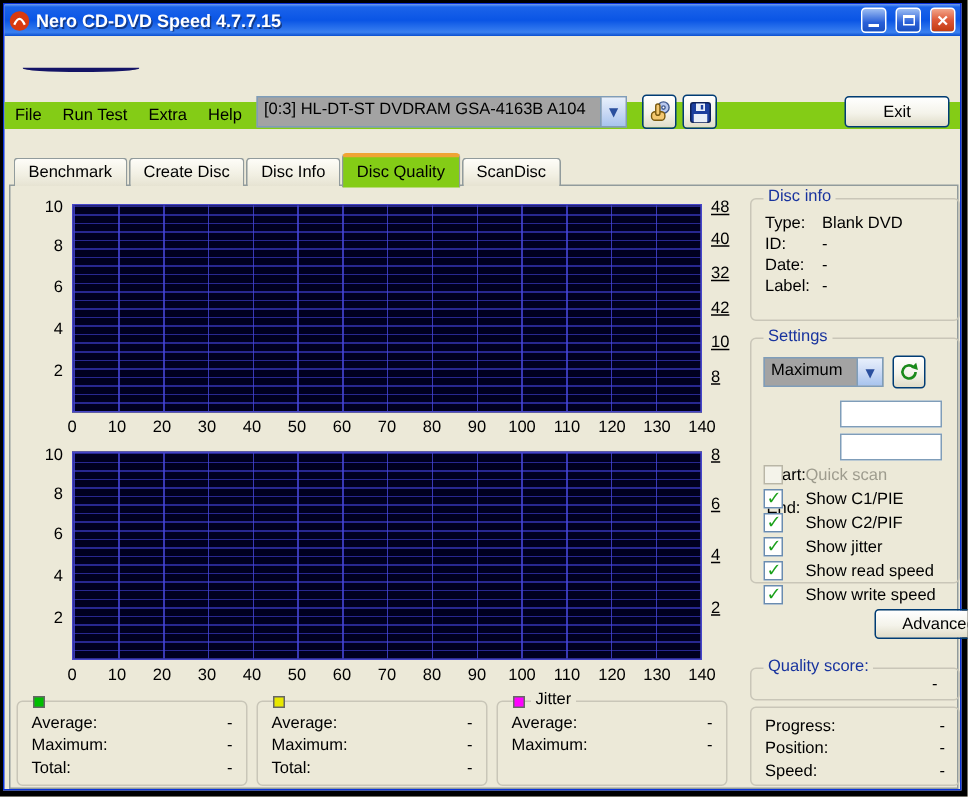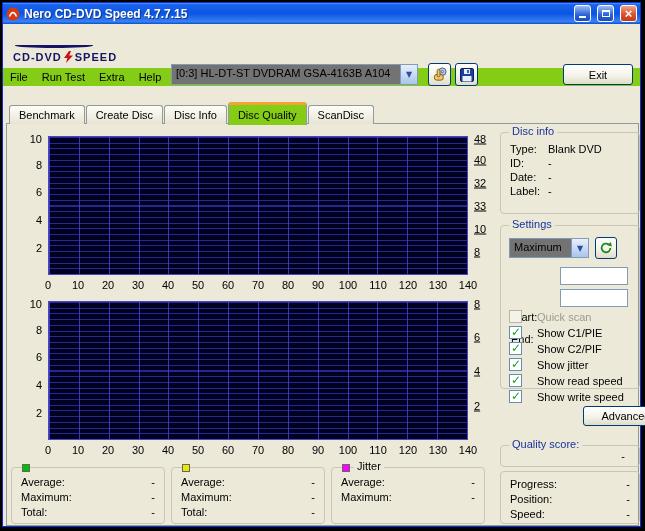--- a/index.html
+++ b/index.html
@@ -41,21 +41,21 @@
   .logo-nero { font-family:"DejaVu Sans", sans-serif; font-size:30px; font-weight:bold; color:#141466; line-height:28px; }
   .logo-swoosh { width:78px; height:5px; border-bottom:3px solid #141466; border-radius:0 0 100% 100%; margin:0 0 3px 2px; }
   .logo-sub { display:flex; align-items:center; gap:2px; font-size:11px; font-weight:bold; color:#141466; letter-spacing:1px; }
   
   .xpbtn {
     border:1px solid #003C74; border-radius:3px;
     background:linear-gradient(#ffffff,#f4f3ea 55%,#e0dcc8);
     font-size:11px; display:flex; align-items:center; justify-content:center; cursor:default;
   }
   .xpbtn.disabled { color:#a3a198; border-color:#c0bcac; background:linear-gradient(#f8f7f0,#eceadb); }
-  .combo { border:1px solid #7F9DB9; background:#737373; display:flex; align-items:stretch; font-size:11px; }
+  .combo { border:1px solid #7F9DB9; background:#a3a3a3; display:flex; align-items:stretch; font-size:11px; }
   .combo .txt { flex:1; padding:2px 4px 0; white-space:nowrap; overflow:hidden; }
   .combo .arrow {
     width:17px; border-left:1px solid #7F9DB9;
     background:linear-gradient(#e8f0fc,#cbdaf5 50%,#a8c4ee);
     display:flex; align-items:center; justify-content:center; color:#2a4f9e;
   }
   .combo .arrow::after { content:"\25BC"; font-size:8px; font-family:"DejaVu Sans", sans-serif; }
   .xpinput { position:absolute; border:1px solid #7F9DB9; background:#fff; height:18px; font-size:11px; padding:0 3px; font-family:"Liberation Sans",sans-serif; }
   
   #combo-drive { position:absolute; left:168px; top:61px; width:247px; height:21px; }
@@ -159,29 +159,20 @@
 
   <div class="menubar">
     <span class="menu-item">File</span>
     <span class="menu-item">Run Test</span>
     <span class="menu-item">Extra</span>
     <span class="menu-item">Help</span>
   </div>
 
   <div class="logo">
     <div class="logo-swoosh"></div>
-    <div class="logo-sub">
-      <span>CD-DVD</span>
-      <span style="display:flex">
-        <svg width="9" height="12" viewBox="0 0 9 12">
-            <polygon points="5,0 0,7 3.4,7 2,12 9,4.5 5.2,4.5 7,0" fill="#c81414"></polygon>
-          </svg>
-      </span>
-      <span>SPEED</span>
-    </div>
   </div>
 
   <div class="combo" id="combo-drive">
     <span class="txt">[0:3]  HL-DT-ST DVDRAM GSA-4163B A104</span>
     <span class="arrow"></span>
   </div>
 
   <div class="xpbtn iconbtn" id="btn-eject">
     <span style="display:flex">
       <svg width="15" height="15" viewBox="0 0 16 16">
@@ -221,21 +212,21 @@
       <span>8</span>
       <span>6</span>
       <span>4</span>
       <span>2</span>
     </div>
     <div class="plot"></div>
     <div class="yticks right-ticks t6">
       <span>48</span>
       <span>40</span>
       <span>32</span>
-      <span>33</span>
+      <span>42</span>
       <span>10</span>
       <span>8</span>
     </div>
     <div class="xticks">
       <span>0</span>
       <span>10</span>
       <span>20</span>
       <span>30</span>
       <span>40</span>
       <span>50</span>

